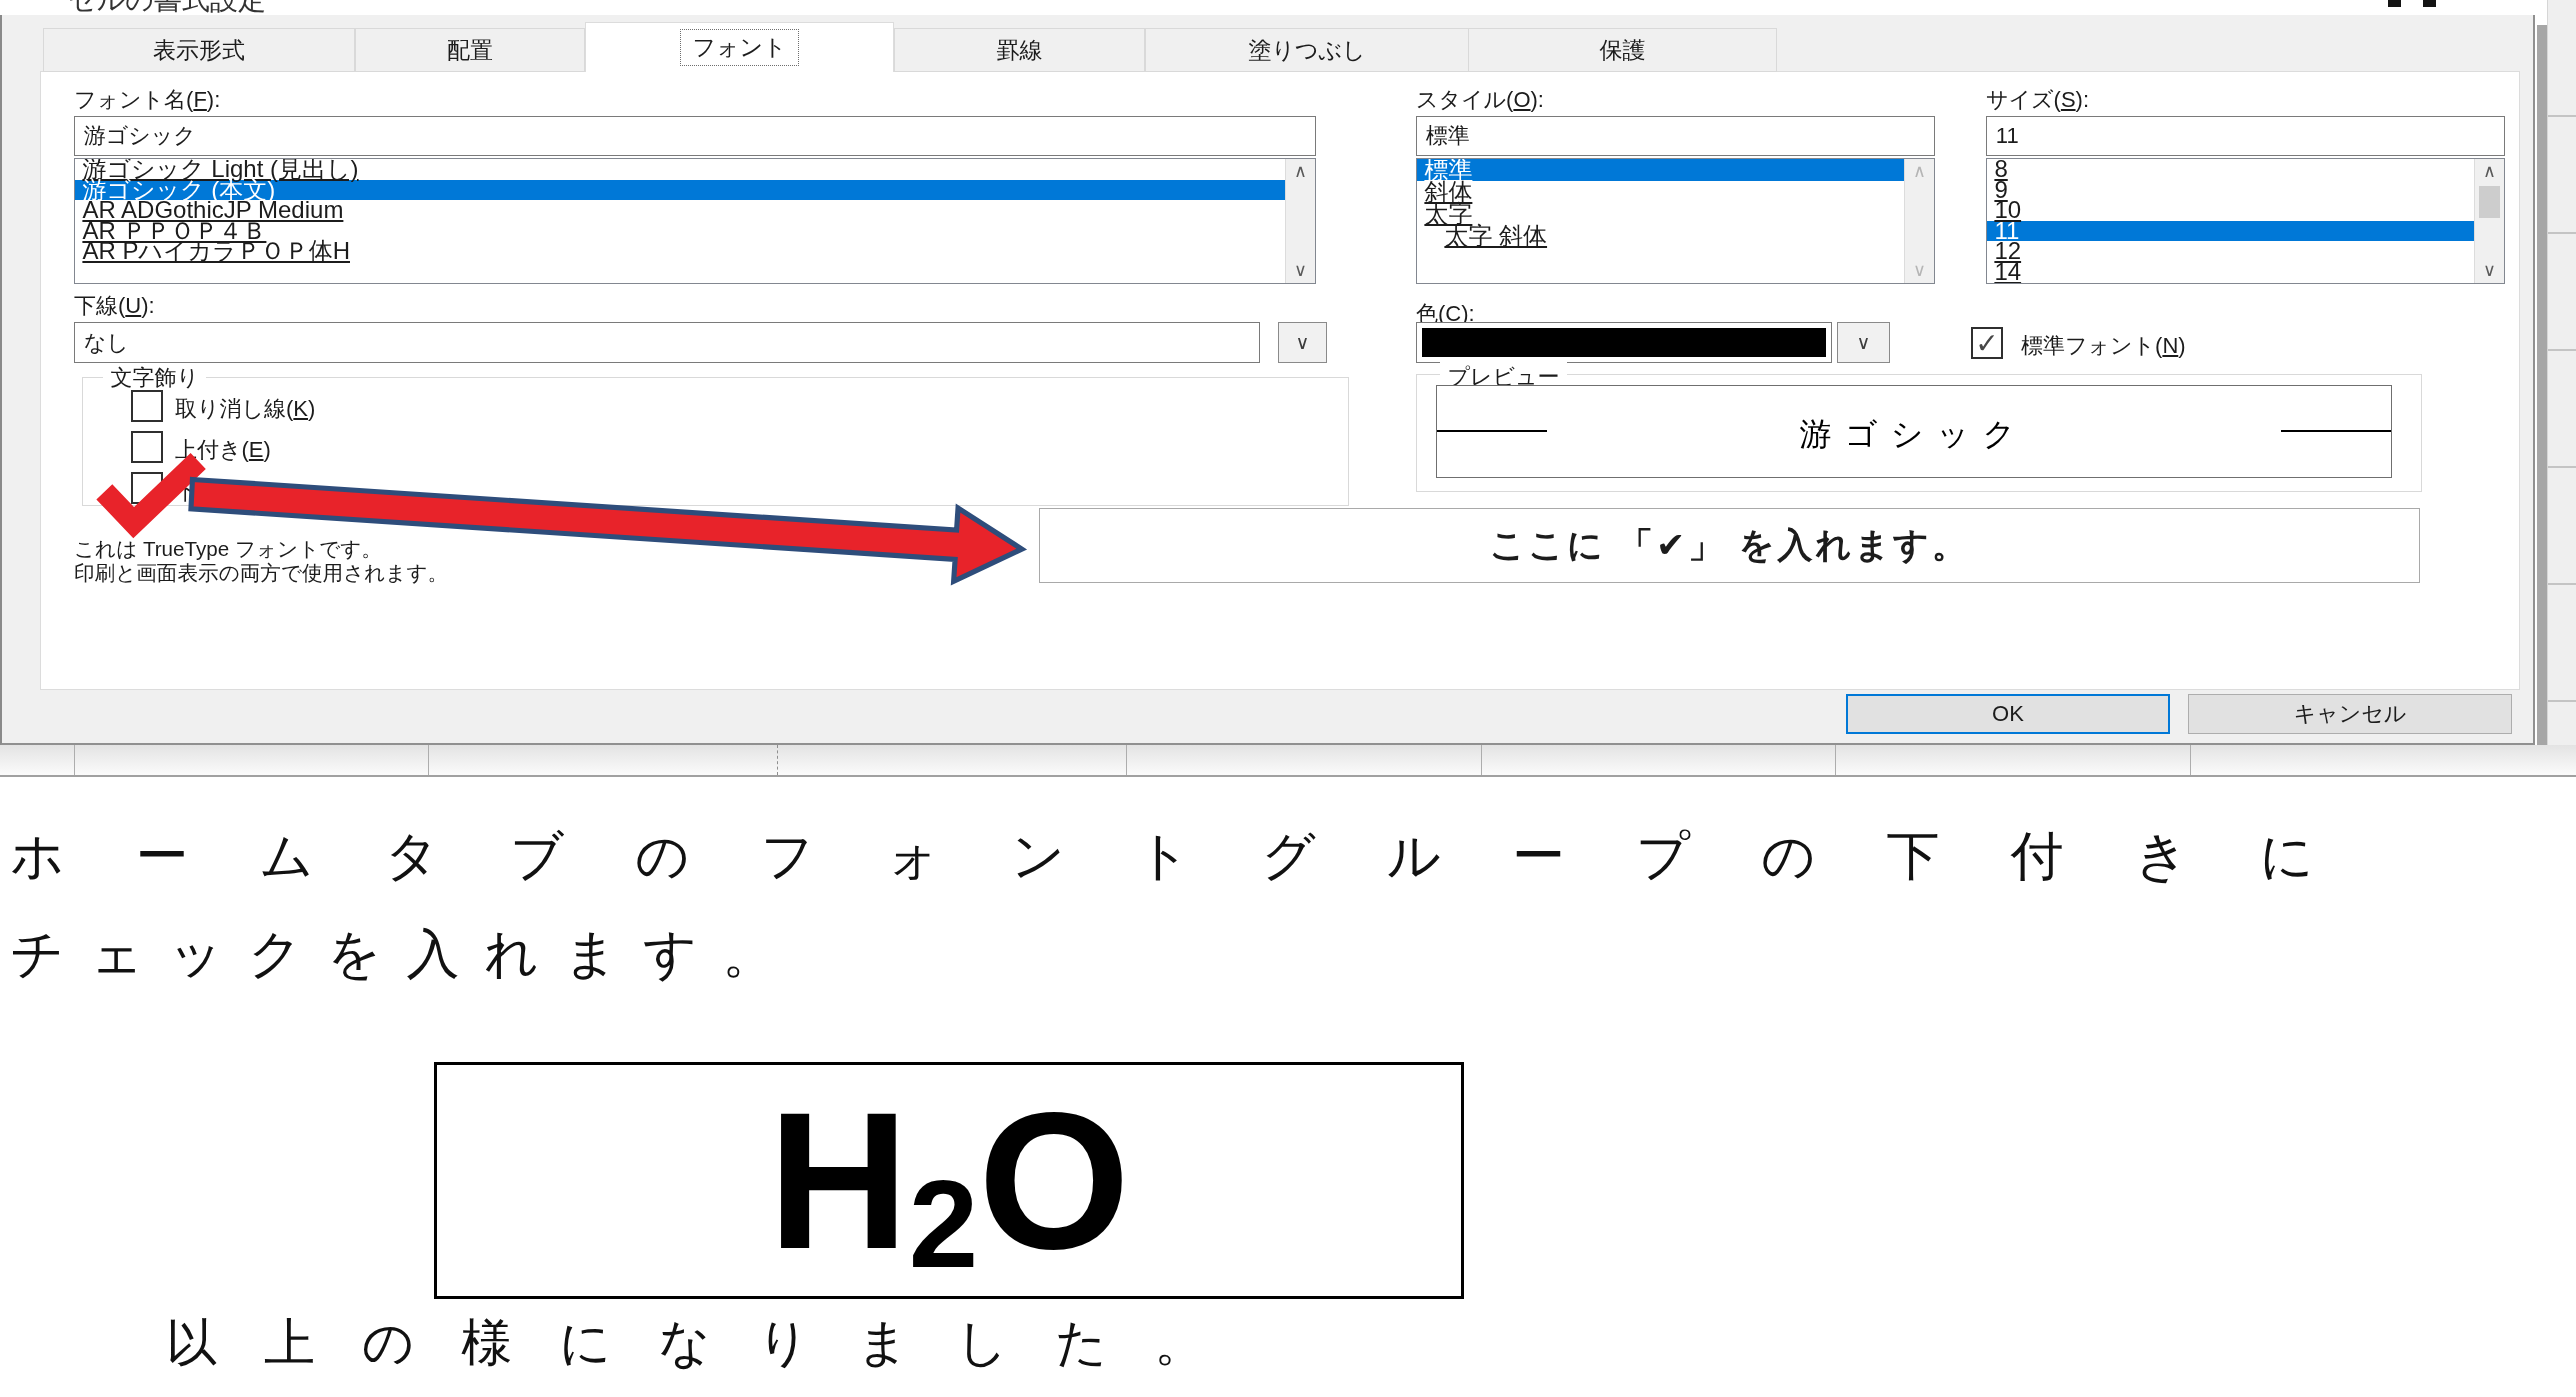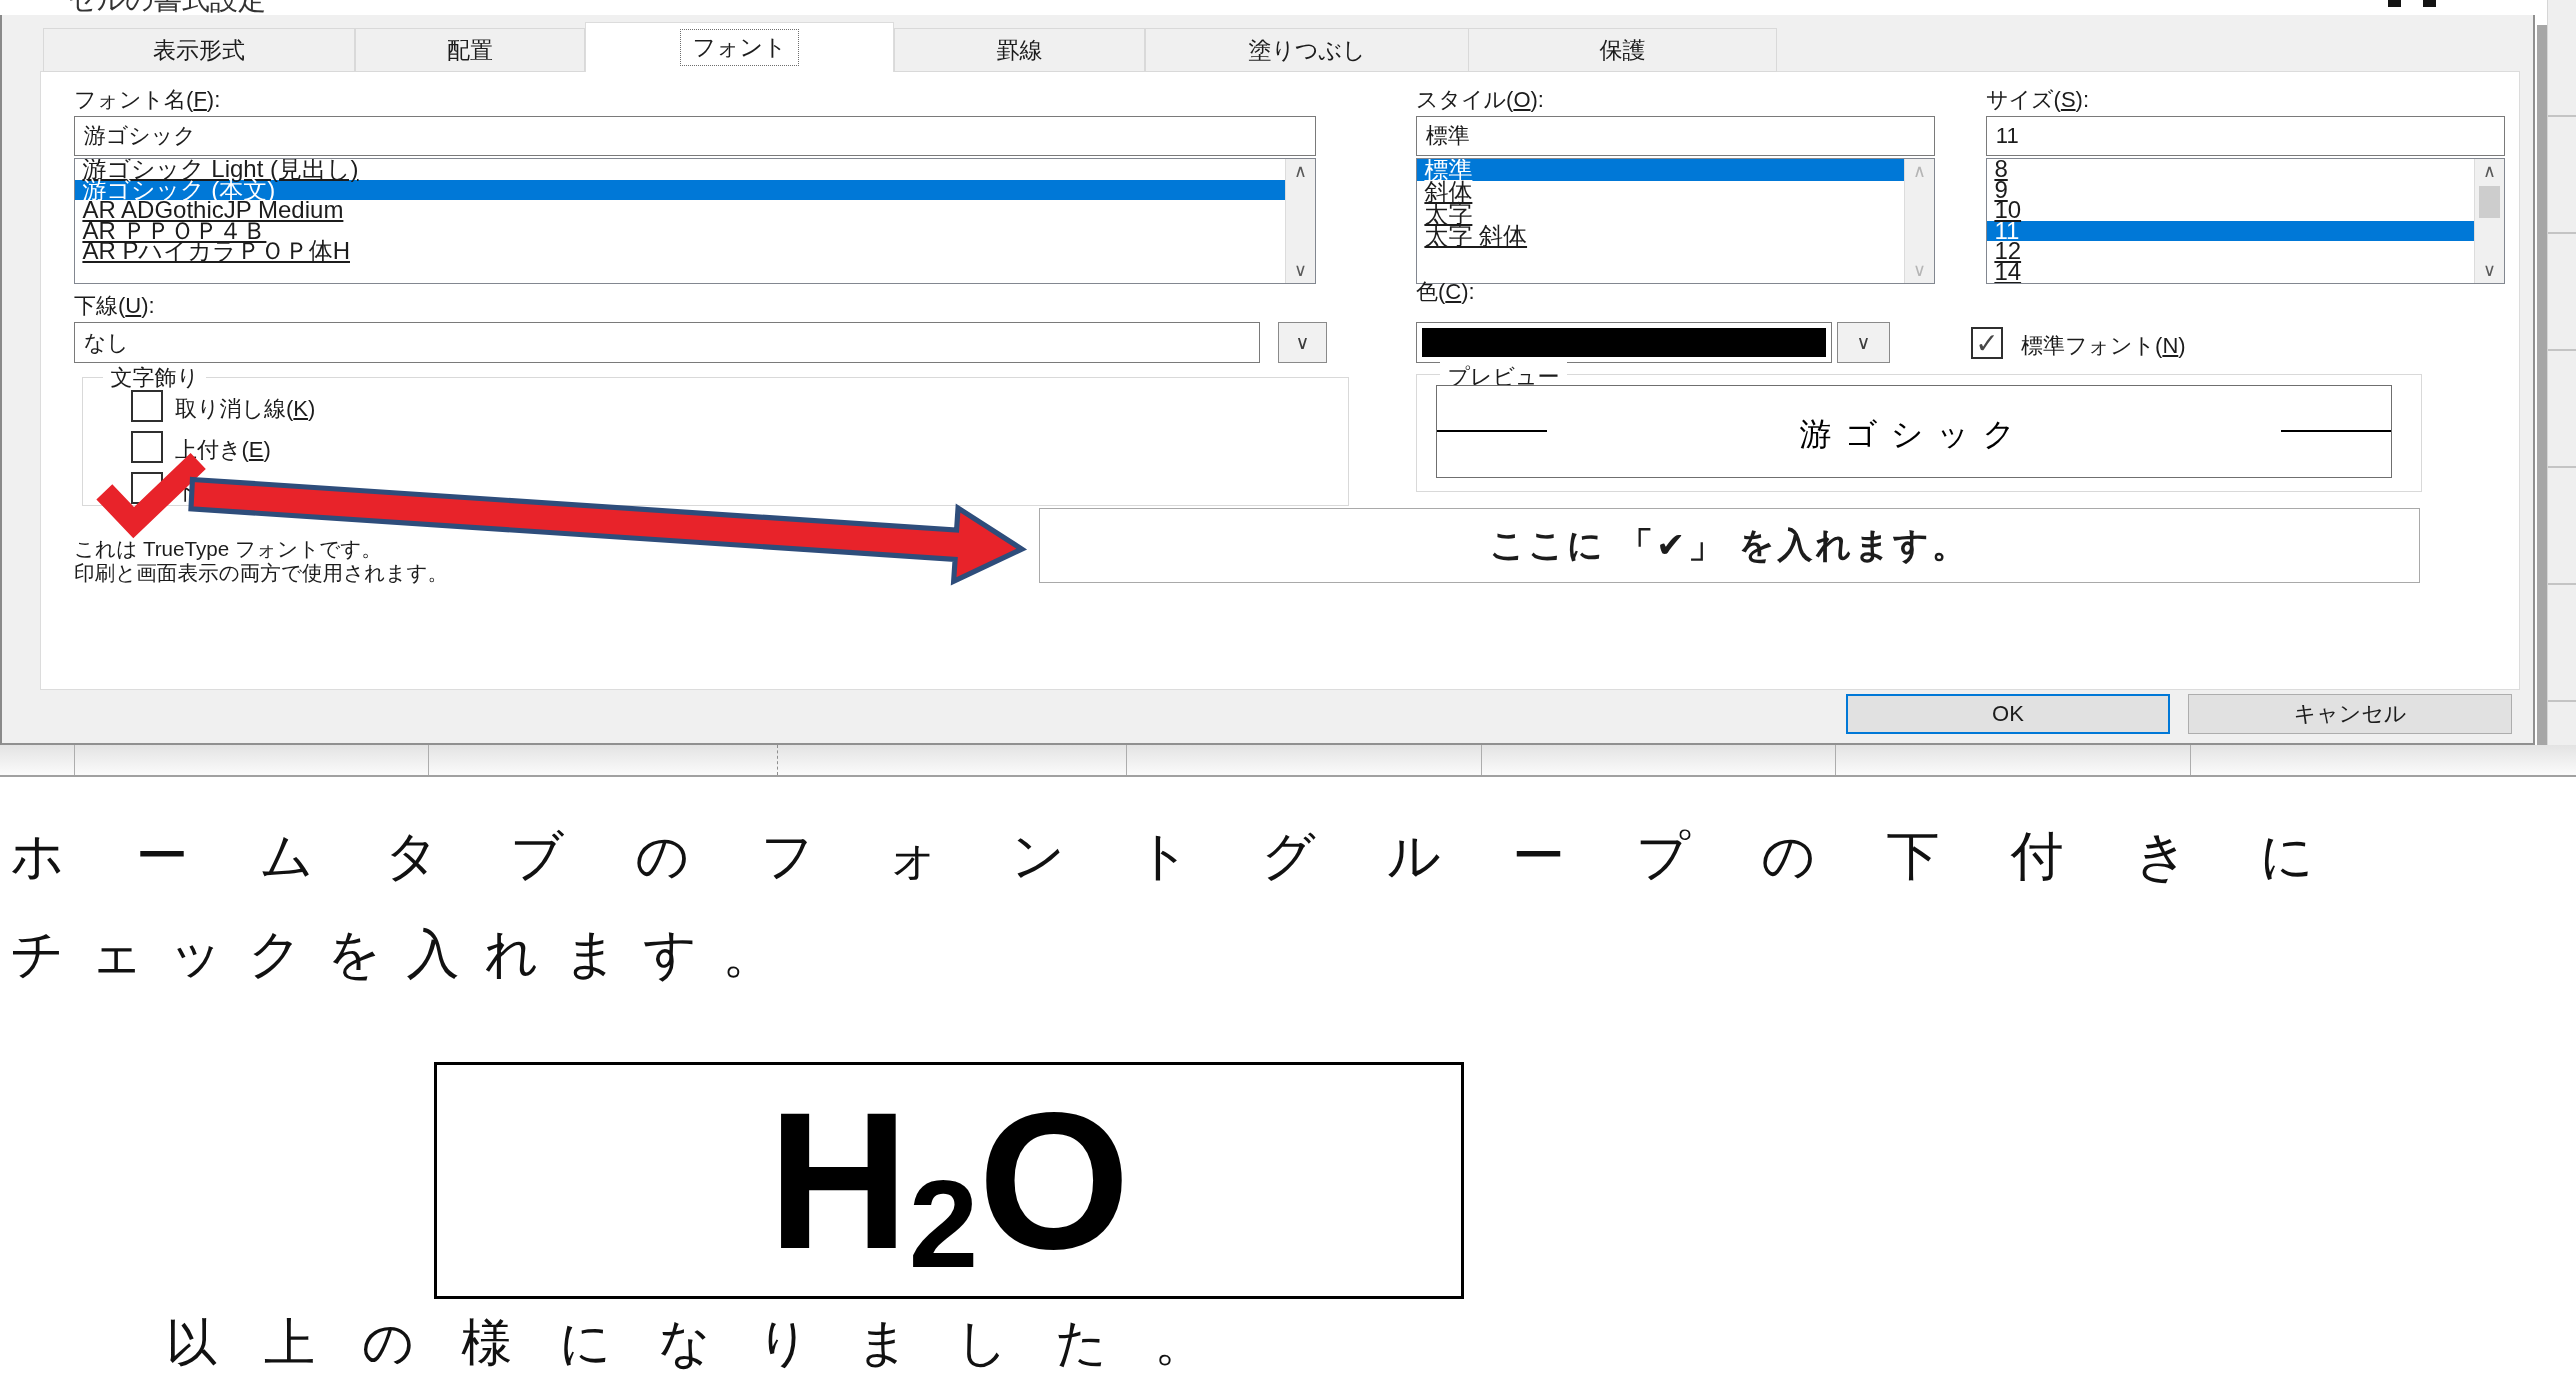--- a/index.html
+++ b/index.html
@@ -114,21 +114,21 @@
 </div>
 
 <div class="abs lbl" style="left:1416px;top:85px;"><span>スタイル(</span><span class="mn">O</span><span>):</span></div>
 <div class="abs field" style="left:1416px;top:116px;width:519px;height:40px;">
     <span>標準</span>
   </div>
 <div class="abs list" style="left:1416px;top:158px;width:519px;height:126px;position:absolute;">
   <div class="li sel" style="height:22px;line-height:22px;">標準</div>
   <div class="li" style="height:22px;line-height:22px;">斜体</div>
   <div class="li" style="height:22px;line-height:22px;">太字</div>
-  <div class="li" style="height:22px;line-height:22px;">太字 斜体</div>
+  <div class="li" style="height:22px;line-height:22px;margin-left:20px;">太字 斜体</div>
   <div class="sb">
     <span class="arr dim">∧</span>
     <span class="spacer"></span>
     <span class="arr dim">∨</span>
   </div>
 </div>
 
 <div class="abs lbl" style="left:1986px;top:85px;"><span>サイズ(</span><span class="mn">S</span><span>):</span></div>
 <div class="abs field" style="left:1986px;top:116px;width:519px;height:40px;">
     <span>11</span>
@@ -149,21 +149,21 @@
 </div>
 
 <div class="abs lbl" style="left:74px;top:291px;"><span>下線(</span><span class="mn">U</span><span>):</span></div>
 <div class="abs field" style="left:74px;top:322px;width:1186px;height:41px;">
     <span>なし</span>
   </div>
 <div class="abs ddbtn" style="left:1278px;top:322px;width:49px;height:41px;">
     <span>∨</span>
   </div>
 
-<div class="abs lbl" style="left:1416px;top:277px;"><span>色(</span><span class="mn">C</span><span>):</span></div>
+<div class="abs lbl" style="left:1416px;top:299px;"><span>色(</span><span class="mn">C</span><span>):</span></div>
 <div class="abs field" style="left:1416px;top:322px;width:416px;height:41px;">
     <span class="swatch"></span>
   </div>
 <div class="abs ddbtn" style="left:1837px;top:322px;width:53px;height:41px;">
     <span>∨</span>
   </div>
 <div class="abs cb" style="left:1971px;top:327px;">
     <span>✓</span>
   </div>
 <div class="abs lbl" style="left:2021px;top:331px;"><span>標準フォント(</span><span class="mn">N</span><span>)</span></div>

